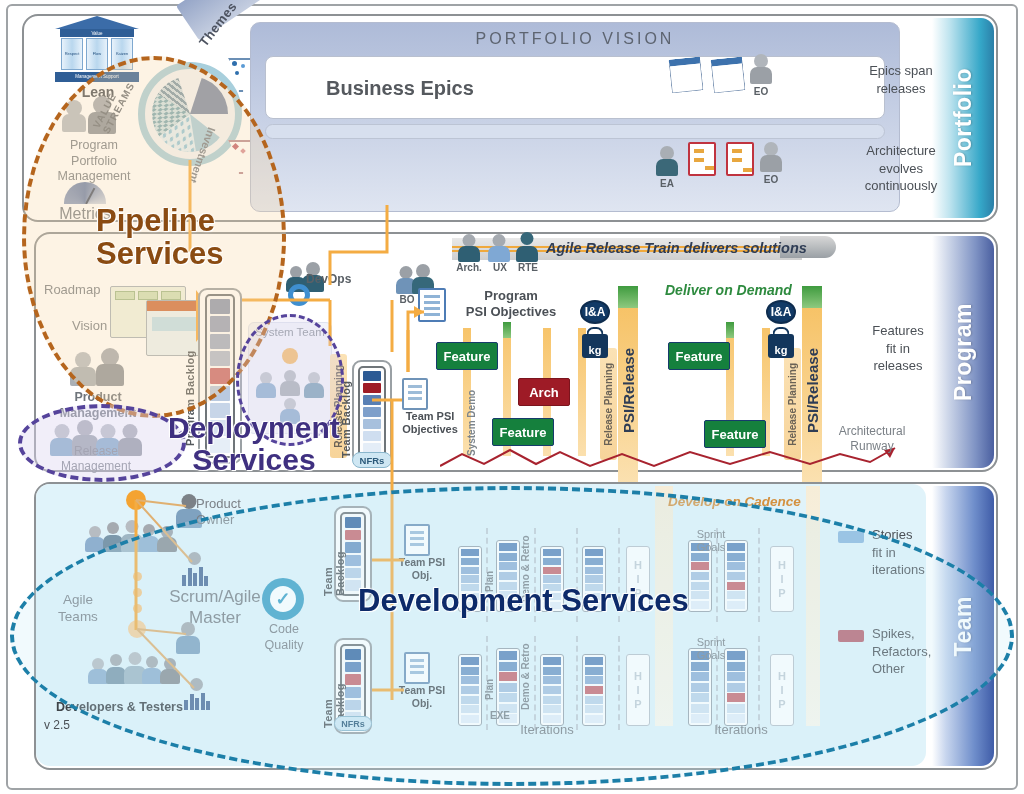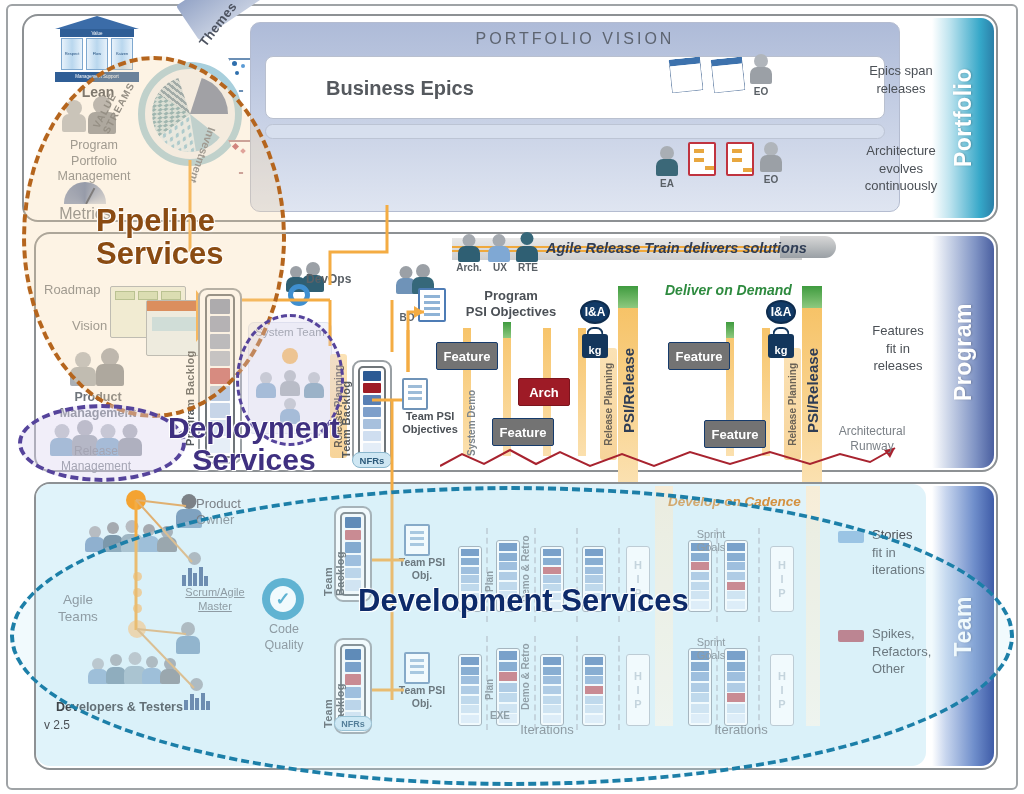--- a/index.html
+++ b/index.html
@@ -169,21 +169,21 @@
     background:conic-gradient(from 270deg at 50% 100%, #8e9fc0 0turn, #6d82ab .25turn, #cfd6e3 .5turn);
     overflow:hidden;}
   .gauge:after{ content:""; position:absolute; left:50%; bottom:0; width:2px; height:18px;
     background:#4b5569; transform-origin:bottom center; transform:rotate(28deg); }
 
   
   .mini-doc{ position:absolute; border:1px solid #a7b0b8; background:#fff; border-radius:2px; }
 
   
   .feature-box{
-    position:absolute; background:#737373; color:#fff; font-weight:bold;
+    position:absolute; background:#15803d; color:#fff; font-weight:bold;
     font-size:13px; display:flex; align-items:center; justify-content:center;
     border:1px solid #163b6b; border-radius:2px;
   }
   .arch-box{
     position:absolute; background:#9e1b26; color:#fff; font-weight:bold;
     font-size:13px; display:flex; align-items:center; justify-content:center;
     border:1px solid #7b141d; border-radius:2px;
   }
 
   
@@ -579,21 +579,21 @@
   <div class="kanban-pill" style="left:352px; top:452px; width:40px; height:16px; font-size:9.5px; background:#cfe7f3; border-color:#8ab6cc; color:#2c5a7a;">NFRs</div>
 
   <div class="person" style="left:396px; top:266px; width:20px; height:28px;">
     <div class="head" style="width:13px;height:13px;background:#9ba0a6;"></div>
     <div class="body" style="height:16px;background:#6f93b8;"></div>
   </div>
   <div class="person" style="left:412px; top:264px; width:22px; height:30px;">
     <div class="head" style="width:14px;height:14px;background:#9ba0a6;"></div>
     <div class="body" style="height:17px;background:#36687a;"></div>
   </div>
-  <div class="icon-label" style="left:394px; top:294px; width:26px;margin-top:18px;">BO</div>
+  <div class="icon-label" style="left:394px; top:294px; width:26px;">BO</div>
   <div style="position:absolute;left:418px;top:288px;width:28px;height:34px;background:#fff;border:2px solid #4e7cb5;border-radius:2px;">
     <div style="position:absolute;left:4px;top:5px;right:4px;height:2.5px;background:#8fb3d6;"></div>
     <div style="position:absolute;left:4px;top:11px;right:4px;height:2.5px;background:#8fb3d6;"></div>
     <div style="position:absolute;left:4px;top:17px;right:4px;height:2.5px;background:#8fb3d6;"></div>
     <div style="position:absolute;left:4px;top:23px;right:4px;height:2.5px;background:#8fb3d6;"></div>
   </div>
   <div class="txt ctr bold" style="left:446px; top:288px; width:130px; font-size:13px; line-height:1.25; color:#4b5056;">
     <div>Program</div>
     <div>PSI Objectives</div>
   </div>
@@ -722,21 +722,21 @@
   <div style="position:absolute;left:182px;top:552px;width:26px;height:34px;">
     <div style="position:absolute;left:6px;top:0;width:13px;height:13px;border-radius:50%;background:#a5aab0;"></div>
     <div style="position:absolute;left:0;bottom:0;width:100%;height:19px;display:flex;gap:1.5px;align-items:flex-end;">
       <i style="flex:1;height:60%;background:#4d6c99;display:block;"></i>
       <i style="flex:1;height:95%;background:#4d6c99;display:block;"></i>
       <i style="flex:1;height:70%;background:#4d6c99;display:block;"></i>
       <i style="flex:1;height:100%;background:#4d6c99;display:block;"></i>
       <i style="flex:1;height:55%;background:#4d6c99;display:block;"></i>
     </div>
   </div>
-  <div class="txt ctr" style="left:160px; top:586px; width:110px; font-size:11px; line-height:1.25; color:#7b8187;text-decoration:underline;">
+  <div class="txt ctr" style="left:160px; top:586px; width:110px; font-size:17px; line-height:1.25; color:#7b8187;">
     <div>Scrum/Agile</div>
     <div>Master</div>
   </div>
 
   <div style="position:absolute;left:133px;top:572px;width:9px;height:9px;border-radius:50%;background:#f6c583;"></div>
   <div style="position:absolute;left:133px;top:588px;width:9px;height:9px;border-radius:50%;background:#f6c583;"></div>
   <div style="position:absolute;left:133px;top:604px;width:9px;height:9px;border-radius:50%;background:#f6c583;"></div>
 
   <div class="txt ctr" style="left:36px; top:592px; width:84px; font-size:13.5px; line-height:1.25; color:#7b8187;">
     <div>Agile</div>

